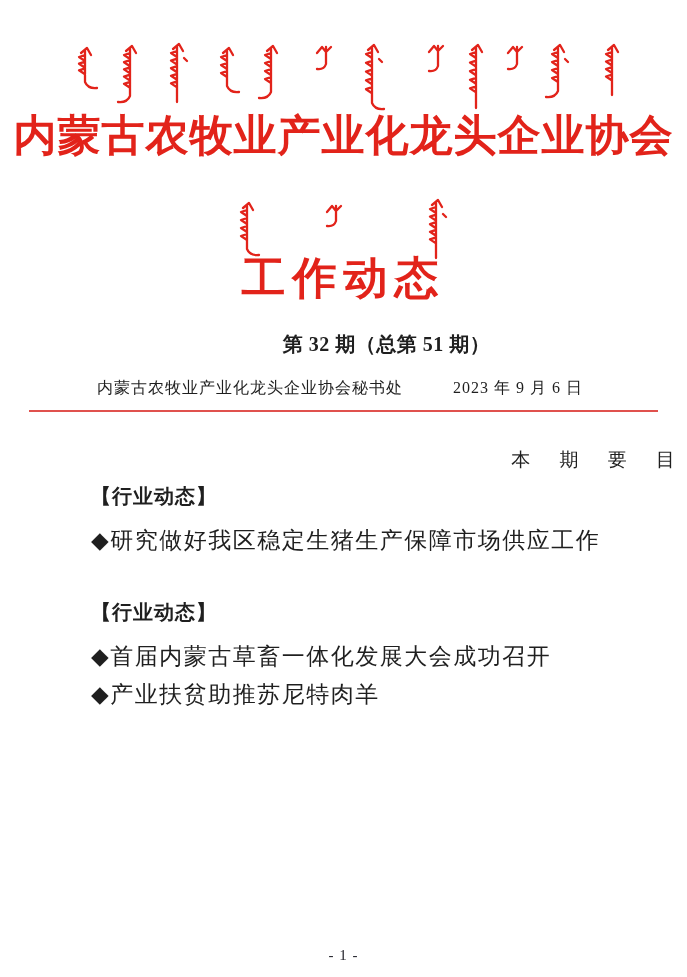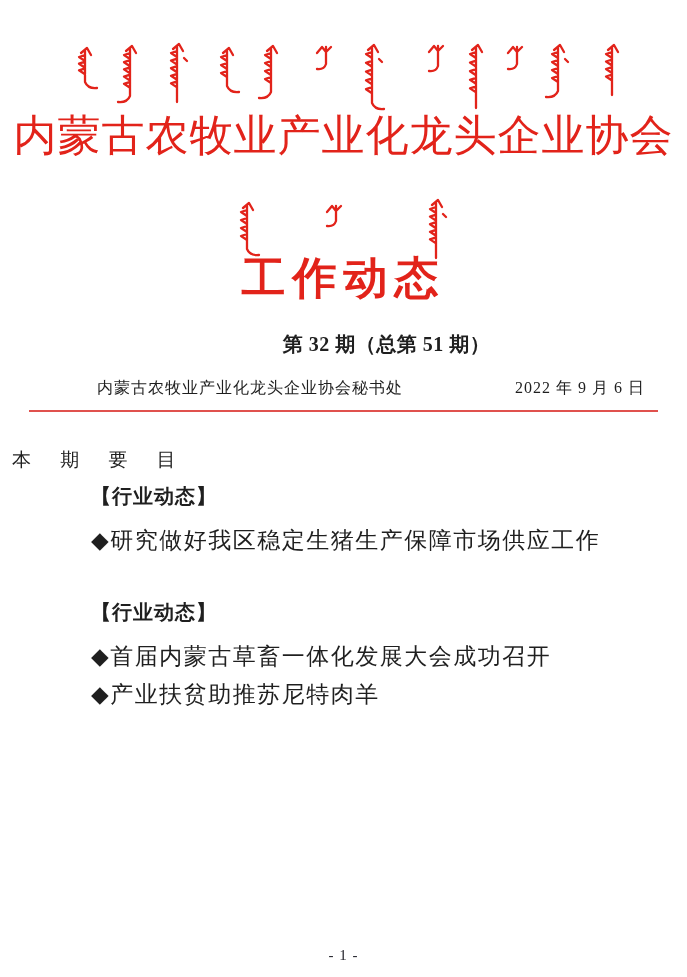--- a/index.html
+++ b/index.html
@@ -8,44 +8,44 @@
     font-family:"Liberation Serif","DejaVu Serif",serif;
     color:#1f1f1f;
   }
   .abs{position:absolute;}
   
   #mongol-top{left:0;top:0;width:687px;height:130px;}
   #mongol-mid{left:0;top:192px;width:687px;height:68px;}
   
   .assoc-title{
     left:0;top:106px;width:687px;text-align:center;
-    font-size:43px;font-weight:normal;letter-spacing:1px;
+    font-size:43px;font-weight:bold;letter-spacing:1px;
     color:#e2231a;line-height:60px;white-space:nowrap;
   }
   .bulletin-title{
     left:0;top:248px;width:687px;text-align:center;
     font-size:44px;font-weight:bold;letter-spacing:7px;
     color:#e2231a;line-height:62px;white-space:nowrap;
   }
   .issue-line{
     left:0;top:330px;width:687px;text-align:center;
     font-size:20px;font-weight:bold;letter-spacing:0.5px;line-height:28px;margin-left:43px;
   }
   .pub-row{
     left:0;top:376px;width:687px;box-sizing:border-box;
-    padding-left:97px;padding-right:42px;
+    padding-left:97px;padding-right:104px;
     display:flex;justify-content:space-between;align-items:baseline;
     font-size:16px;letter-spacing:1px;line-height:24px;
   }
   .rule{
     left:29px;top:410px;width:629px;height:0;
     border-top:2.5px solid #e0514d;
   }
   .toc-heading{
-    left:0;top:447px;width:687px;text-align:left;
+    left:0;top:447px;width:687px;text-align:right;
     font-family:"Liberation Sans","DejaVu Sans",sans-serif;
     font-size:19px;letter-spacing:12px;line-height:26px;
     text-indent:12px; 
   }
   .toc-body{
     left:91px;top:483px;width:540px;
   }
   .sec-title{
     font-family:"Liberation Sans","DejaVu Sans",sans-serif;
     font-weight:bold;font-size:20px;line-height:27px;
@@ -88,21 +88,21 @@
     <path d="M 327 20 l 5 -6 l 4 5 l 5 -5 M 336 14 l 0 15 q -2 6 -9 5" fill="none" stroke="#e2231a" stroke-width="2.3" stroke-linecap="round" stroke-linejoin="round"></path>
     <path d="M 432 13 l 6 -5 l 4 7 M 436 10 L 436 60 M 436 15.0 l -6 2 l 6 4 M 436 22.6 l -6 2 l 6 4 M 436 30.2 l -6 2 l 6 4 M 436 37.8 l -6 2 l 6 4 M 436 45.4 l -6 2 l 6 4 M 443 22 l 3 3 M 436 60 l 0 6" fill="none" stroke="#e2231a" stroke-width="2.3" stroke-linecap="round" stroke-linejoin="round"></path>
   </svg>
 
 <div class="abs bulletin-title">工作动态</div>
 
 <div class="abs issue-line">第 32 期（总第 51 期）</div>
 
 <div class="abs pub-row">
   <span>内蒙古农牧业产业化龙头企业协会秘书处</span>
-  <span>2022 年 9 月 6 日</span>
+  <span>2023 年 9 月 6 日</span>
 </div>
 
 <div class="abs rule"></div>
 
 <div class="abs toc-heading">本 期 要 目</div>
 
 <div class="abs toc-body">
   <div class="sec-title sec1">【行业动态】</div>
   <div class="toc-item gap-after-item">◆研究做好我区稳定生猪生产保障市场供应工作</div>
 

